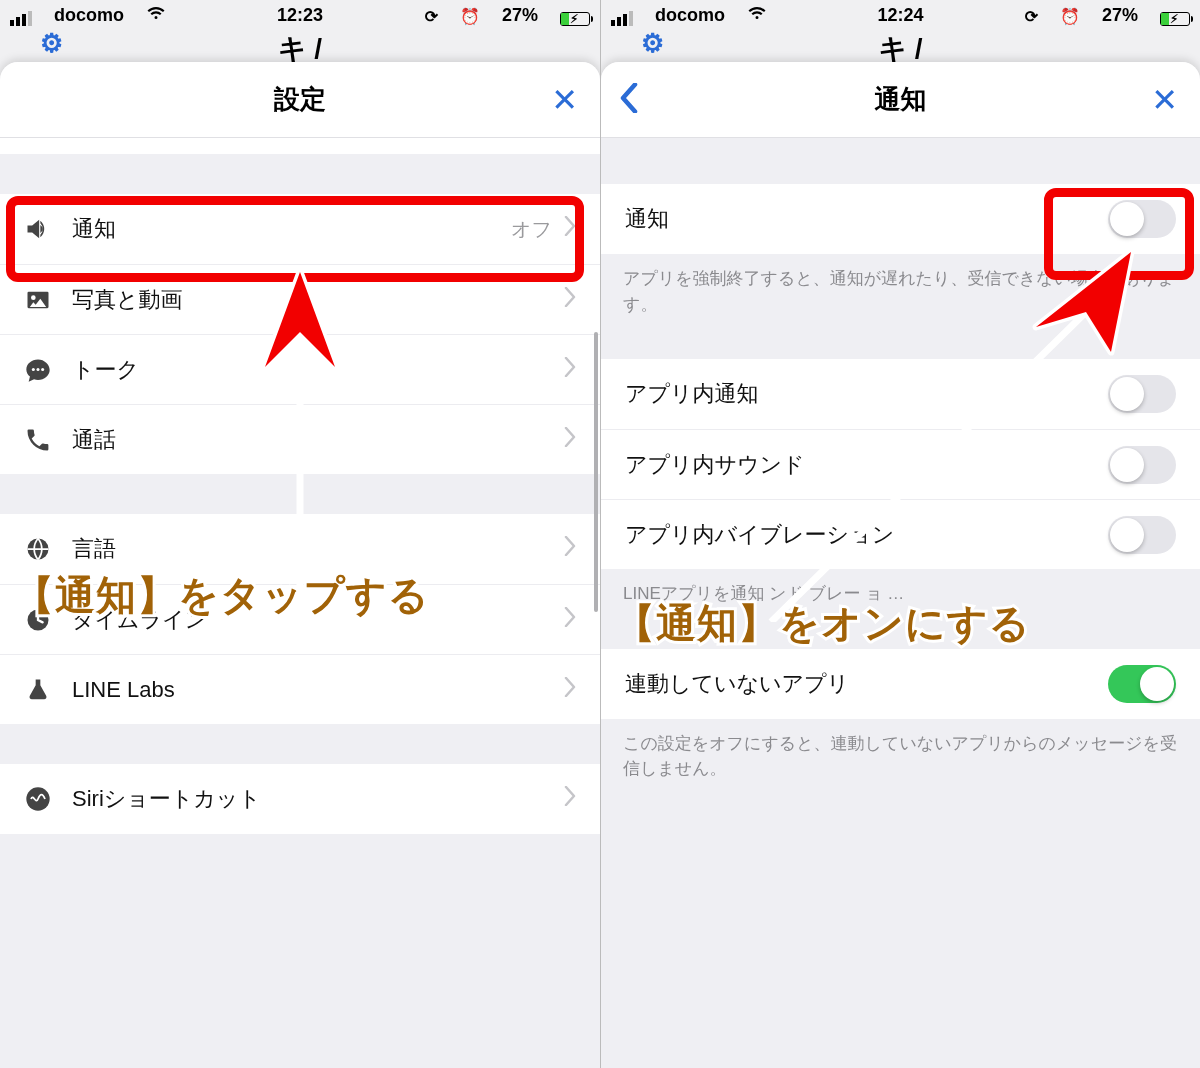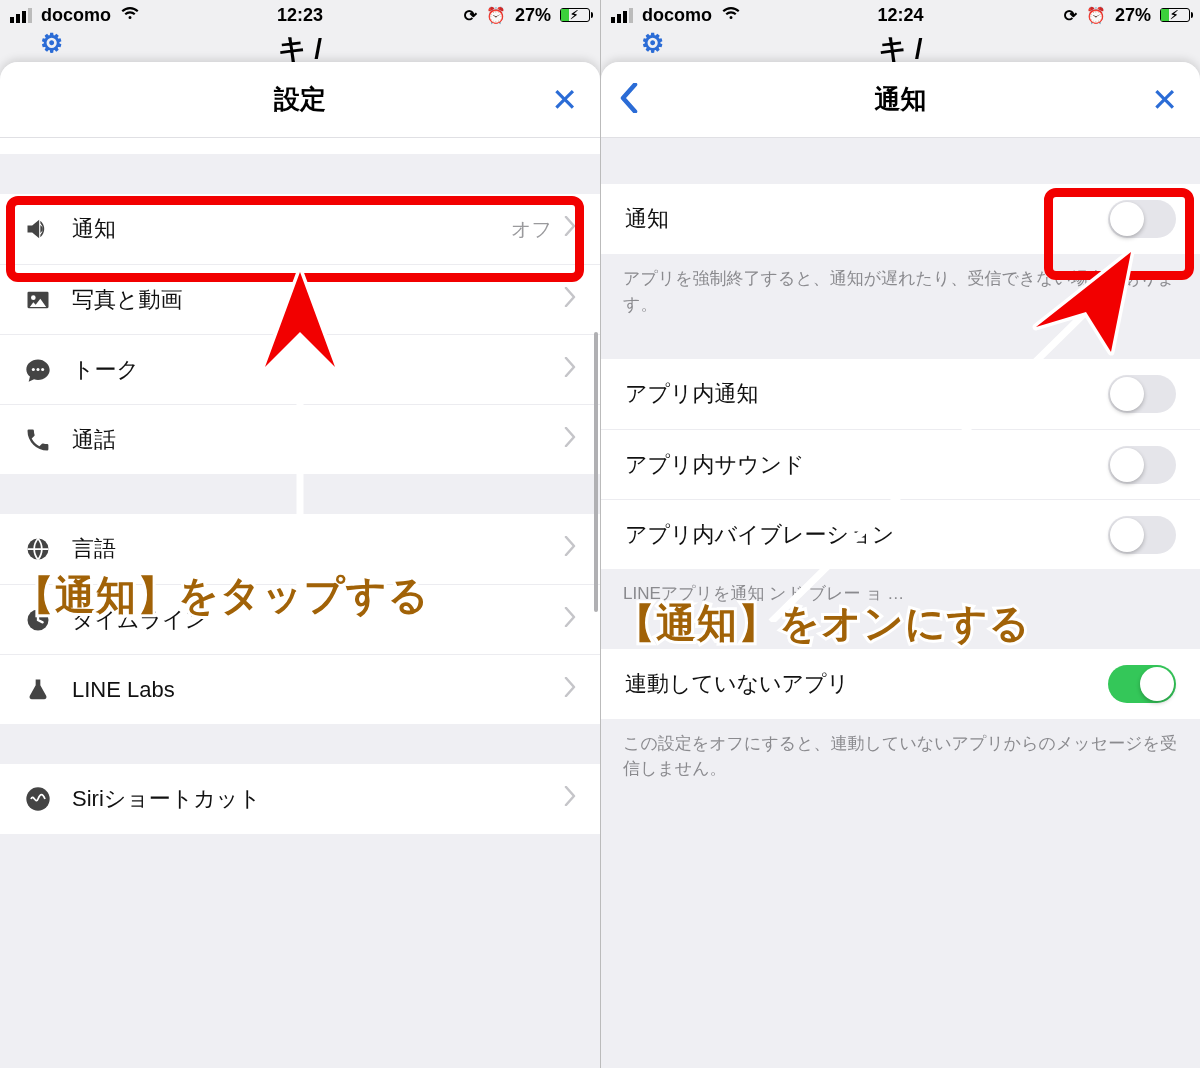--- a/index.html
+++ b/index.html
@@ -2,21 +2,21 @@
 <html><head>
 <meta charset="utf-8">
 <style>
   * { box-sizing: border-box; margin: 0; padding: 0; font-family: -apple-system, "Hiragino Sans", "Hiragino Kaku Gothic ProN", sans-serif; }
   body { width: 1200px; height: 1068px; background: #dcdcdc; display: flex; position: relative; overflow: hidden; }
   .phone { width: 600px; height: 1068px; background: #f0f0f2; position: relative; overflow: hidden; }
   .phone + .phone { border-left: 1px solid #bbb; }
 
   
   .status-bar { height: 30px; display: flex; align-items: center; justify-content: space-between; padding: 0 10px; font-size: 18px; font-weight: 600; color: #000; }
-  .sb-left, .sb-right { display: flex; align-items: center; gap: 9px; }
+  .sb-left, .sb-right { display: flex; align-items: flex-end; gap: 22px; }
   .sb-time { position:absolute; left:50%; transform:translateX(-50%); font-weight:600; }
   .signal-bars { display:flex; align-items:flex-end; gap:2px;}
   .signal-bars span { width:4px; background:#000; display:block;}
   .signal-bars span:nth-child(1){height:6px;}
   .signal-bars span:nth-child(2){height:9px;}
   .signal-bars span:nth-child(3){height:12px;}
   .signal-bars span:nth-child(4){height:15px; background:#bbb;}
   .wifi { font-size:18px; }
   .battery { width:30px; height:14px; border:1.5px solid #000; border-radius:3px; position:relative; display:flex; align-items:center; }
   .battery::after{content:""; width:2px; height:6px; background:#000; position:absolute; right:-4px; top:3px; border-radius:0 2px 2px 0;}

